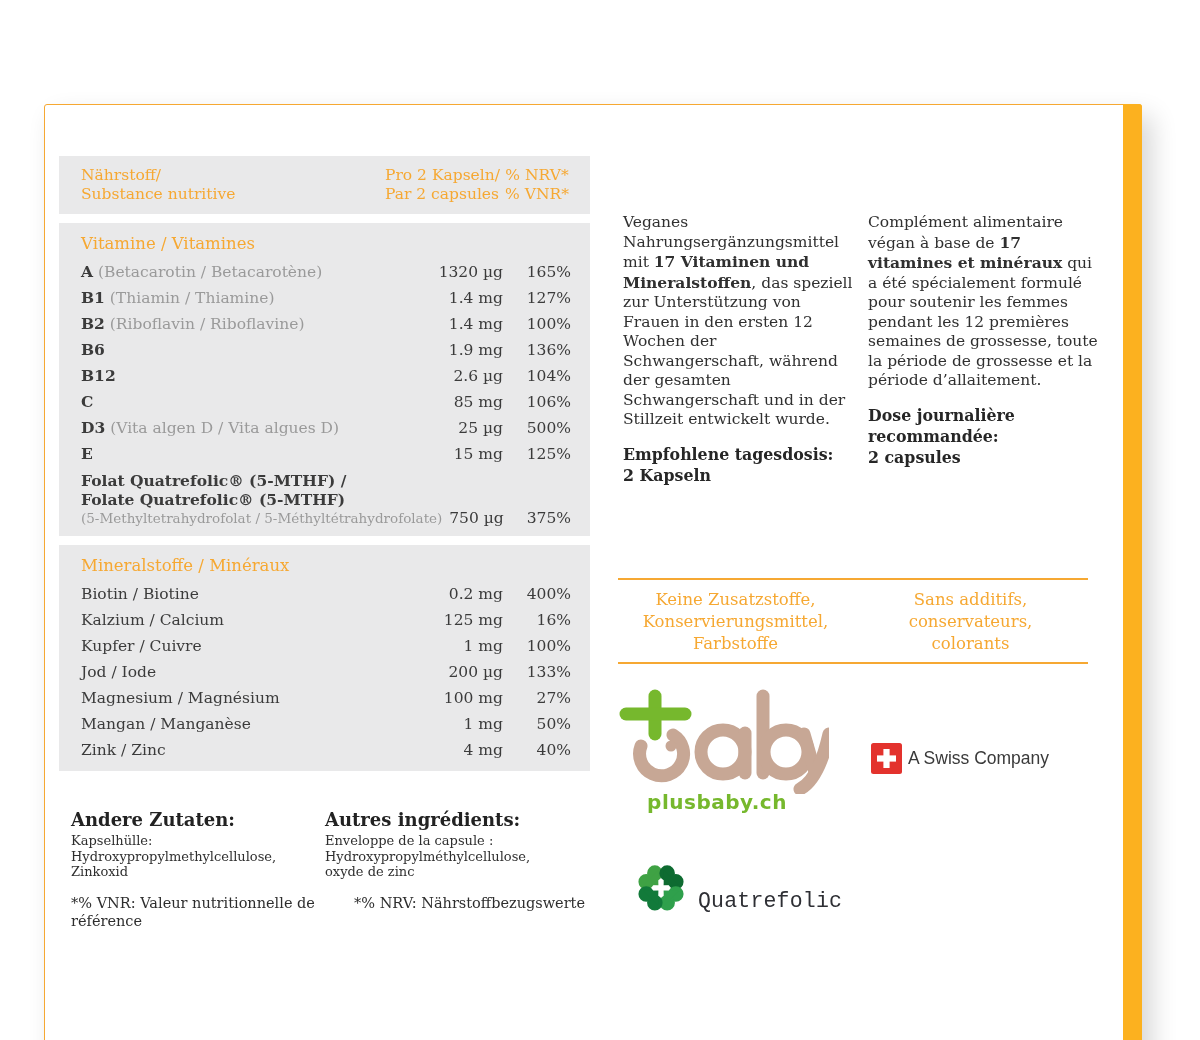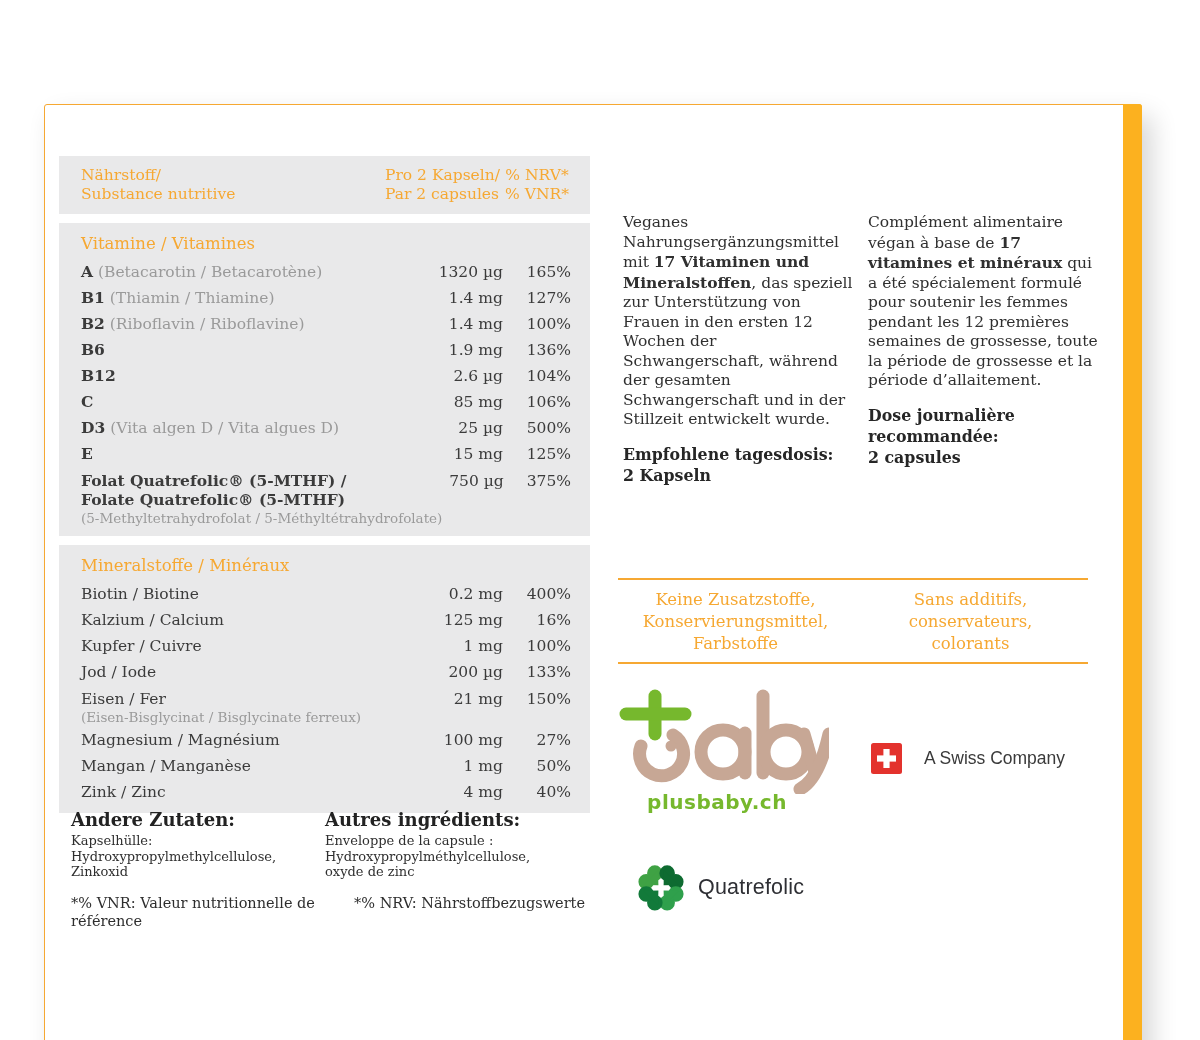--- a/index.html
+++ b/index.html
@@ -21,21 +21,21 @@
   
   .table-col{position:absolute;left:14px;top:51px;width:531px}
   .t-block{background:var(--panel);padding:8px 19px 8px 22px;margin-bottom:9px}
   .t-header{display:flex;padding-top:10px;padding-bottom:10px}
   .t-header .cell{font-size:15.5px;line-height:19px;color:var(--accent)}
   .t-header .name{flex:1}
   .t-header .amount{width:118px;text-align:left}
   .t-header .pct{width:68px;text-align:center}
 
   .sec-title{color:var(--accent);font-size:16.5px;line-height:26px;margin-bottom:2px}
-  .row{display:flex;font-size:15.5px;line-height:26px;color:var(--ink)}
+  .row{display:flex;align-items:flex-end;font-size:15.5px;line-height:26px;color:var(--ink)}
   .row .name{flex:1}
   .row .amount{width:118px;text-align:right}
   .row .pct{width:68px;text-align:right}
   .b{font-weight:700}
   .m{color:var(--muted)}
   .row.tight{padding-top:5px}
   .row.tight .name{line-height:18.5px}
   .row.tight .amount{width:62px}
   .row.tight .amount,.row.tight .pct{line-height:19px}
   .row.tight .m{font-size:13.5px;white-space:nowrap}
@@ -52,24 +52,24 @@
   .claims{position:absolute;left:573px;top:473px;width:470px;display:flex;
         border-top:2px solid var(--accent);border-bottom:2px solid var(--accent);
         padding:9px 0 7px}
   .claim{flex:1;text-align:center;color:var(--accent);font-weight:400;
         font-size:16.5px;line-height:22px;white-space:pre-line}
 
   
   .logo{position:absolute;left:560px;top:583px;width:224px;text-align:center}
   .logo-url{font-family:"DejaVu Sans",sans-serif;font-weight:700;font-size:20px;
         color:var(--green);margin-top:-8px;letter-spacing:.5px}
-  .swiss{position:absolute;left:826px;top:638px;display:flex;align-items:center;gap:22px;
+  .swiss{position:absolute;left:826px;top:638px;display:flex;align-items:center;gap:6px;
         font-family:"Liberation Sans",sans-serif;font-size:17.5px;color:#3A3A3A}
-  .quatrefolic{position:absolute;left:591px;top:756px;display:flex;align-items:center;gap:12px;
-        font-family:Liberation Sans, sans-serif;font-size:21.5px;color:var(--quatrefolic-ink);
+  .quatrefolic{position:absolute;left:591px;top:756px;display:flex;align-items:flex-end;gap:12px;
+        font-family:Liberation Mono, monospace;font-size:21.5px;color:var(--quatrefolic-ink);
         letter-spacing:.2px}
 
   
   .extra{position:absolute;left:26px;top:706px;width:530px;color:#2F2F2F}
   .ing-row{display:flex}
   .col1{width:254px}
   .col2{flex:1}
   .ing-title{font-weight:700;font-size:18px;line-height:18px;margin-bottom:4px;color:#222}
   .ing-lines{font-size:13px;line-height:15.5px;white-space:pre-line}
   .fn-row{display:flex;margin-top:14px;font-size:14.5px;line-height:18px;color:#2E2E2E}
@@ -161,25 +161,20 @@
             <div class="row">
               <div class="name"><span>Kupfer / Cuivre</span></div>
               <div class="amount">1 mg</div>
               <div class="pct">100%</div>
             </div>
             <div class="row">
               <div class="name"><span>Jod / Iode</span></div>
               <div class="amount">200 µg</div>
               <div class="pct">133%</div>
             </div>
-            <div class="row tight">
-              <div class="name"><span>Eisen / Fer</span><br><span class="m">(Eisen-Bisglycinat / Bisglycinate ferreux)</span></div>
-              <div class="amount">21 mg</div>
-              <div class="pct">150%</div>
-            </div>
             <div class="row">
               <div class="name"><span>Magnesium / Magnésium</span></div>
               <div class="amount">100 mg</div>
               <div class="pct">27%</div>
             </div>
             <div class="row">
               <div class="name"><span>Mangan / Manganèse</span></div>
               <div class="amount">1 mg</div>
               <div class="pct">50%</div>
             </div>

